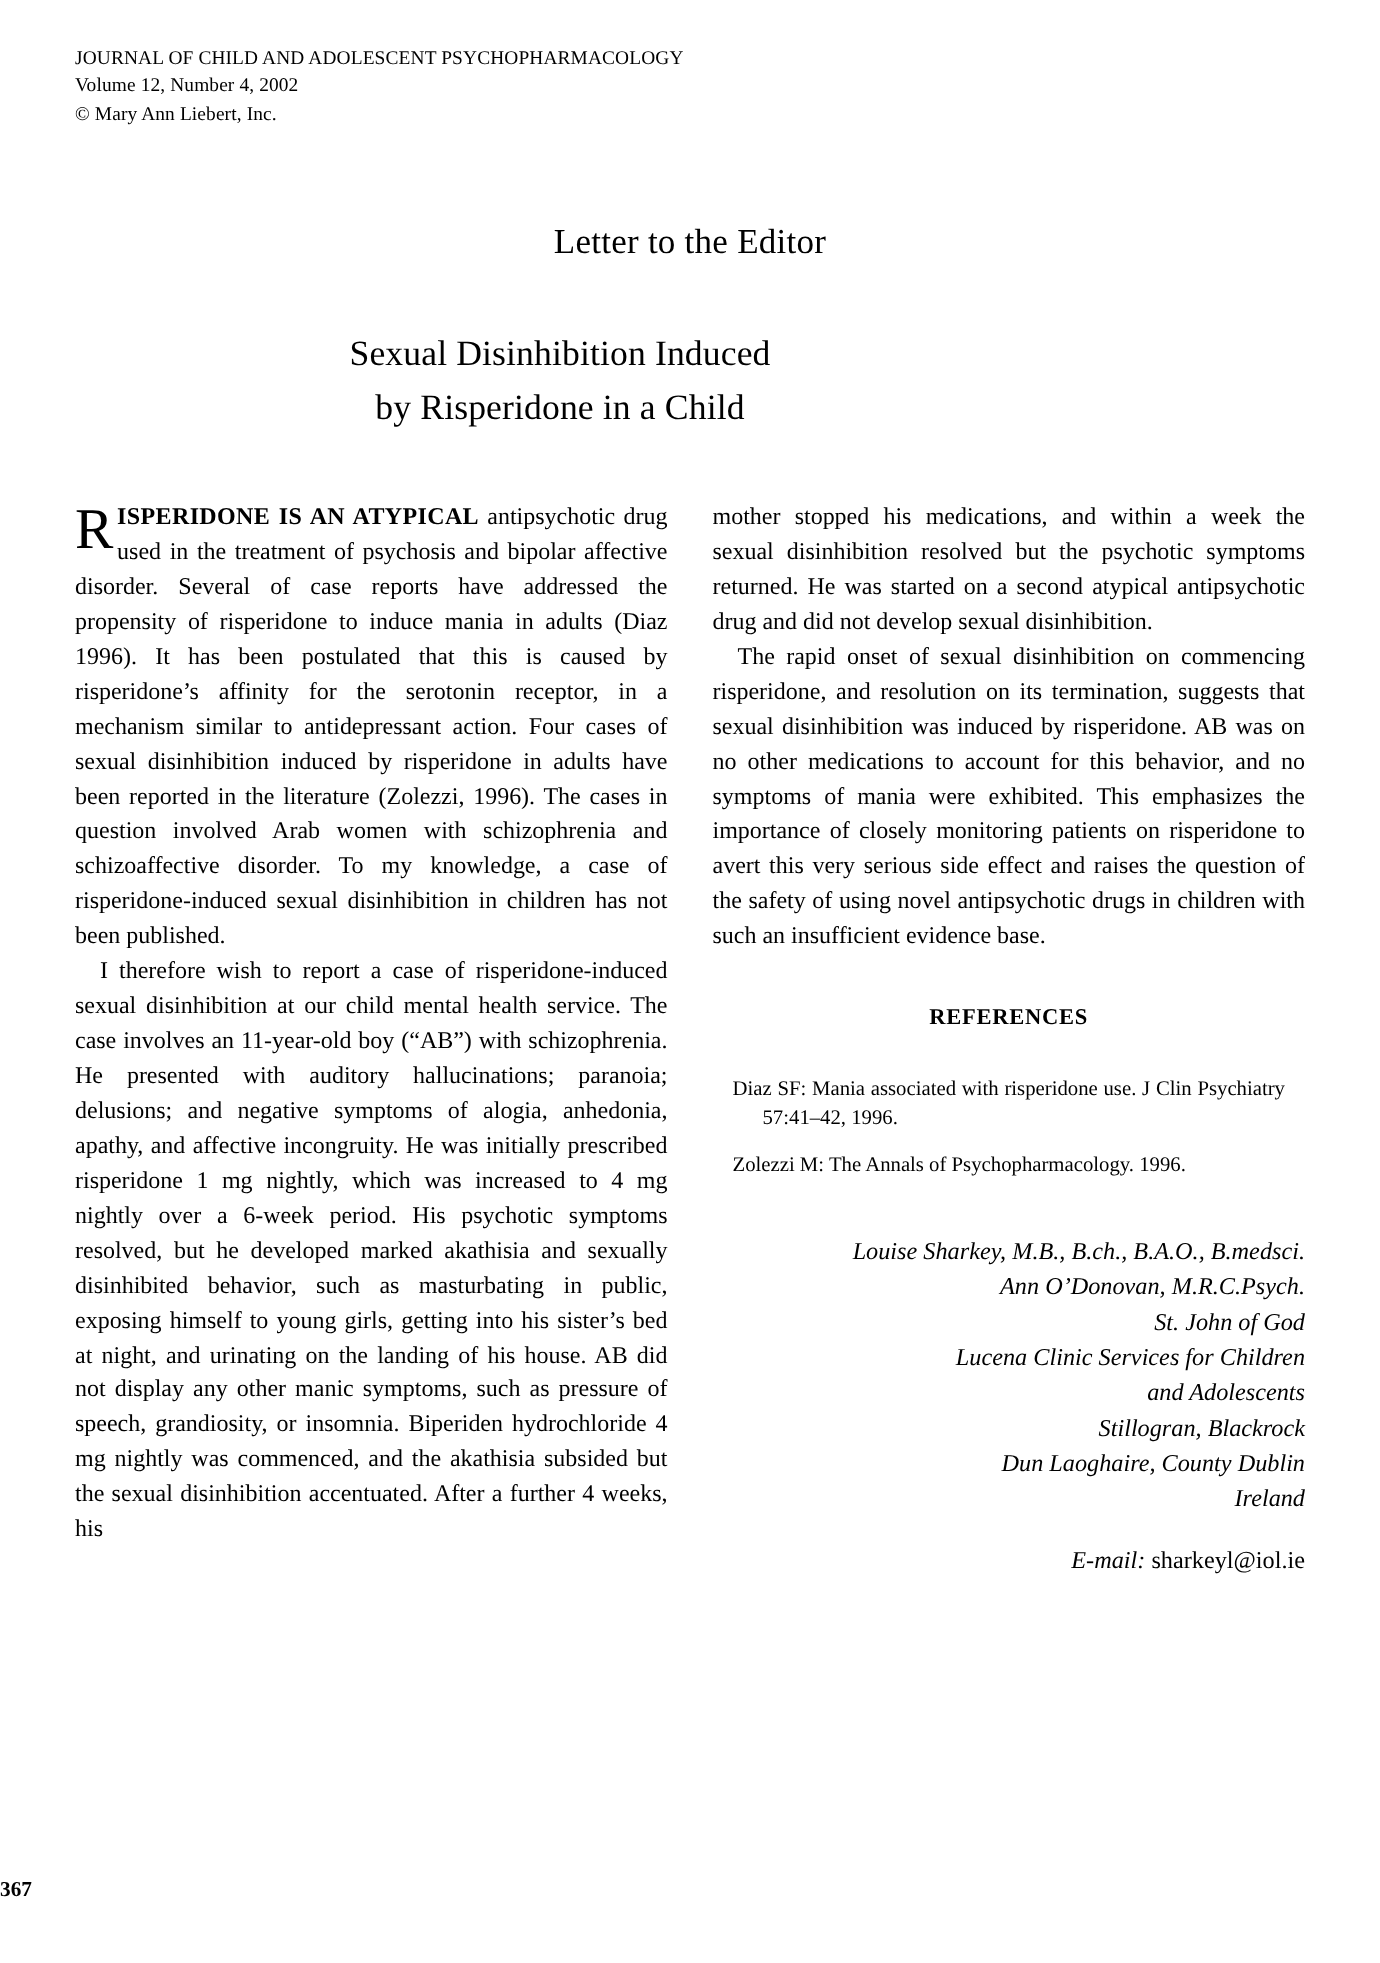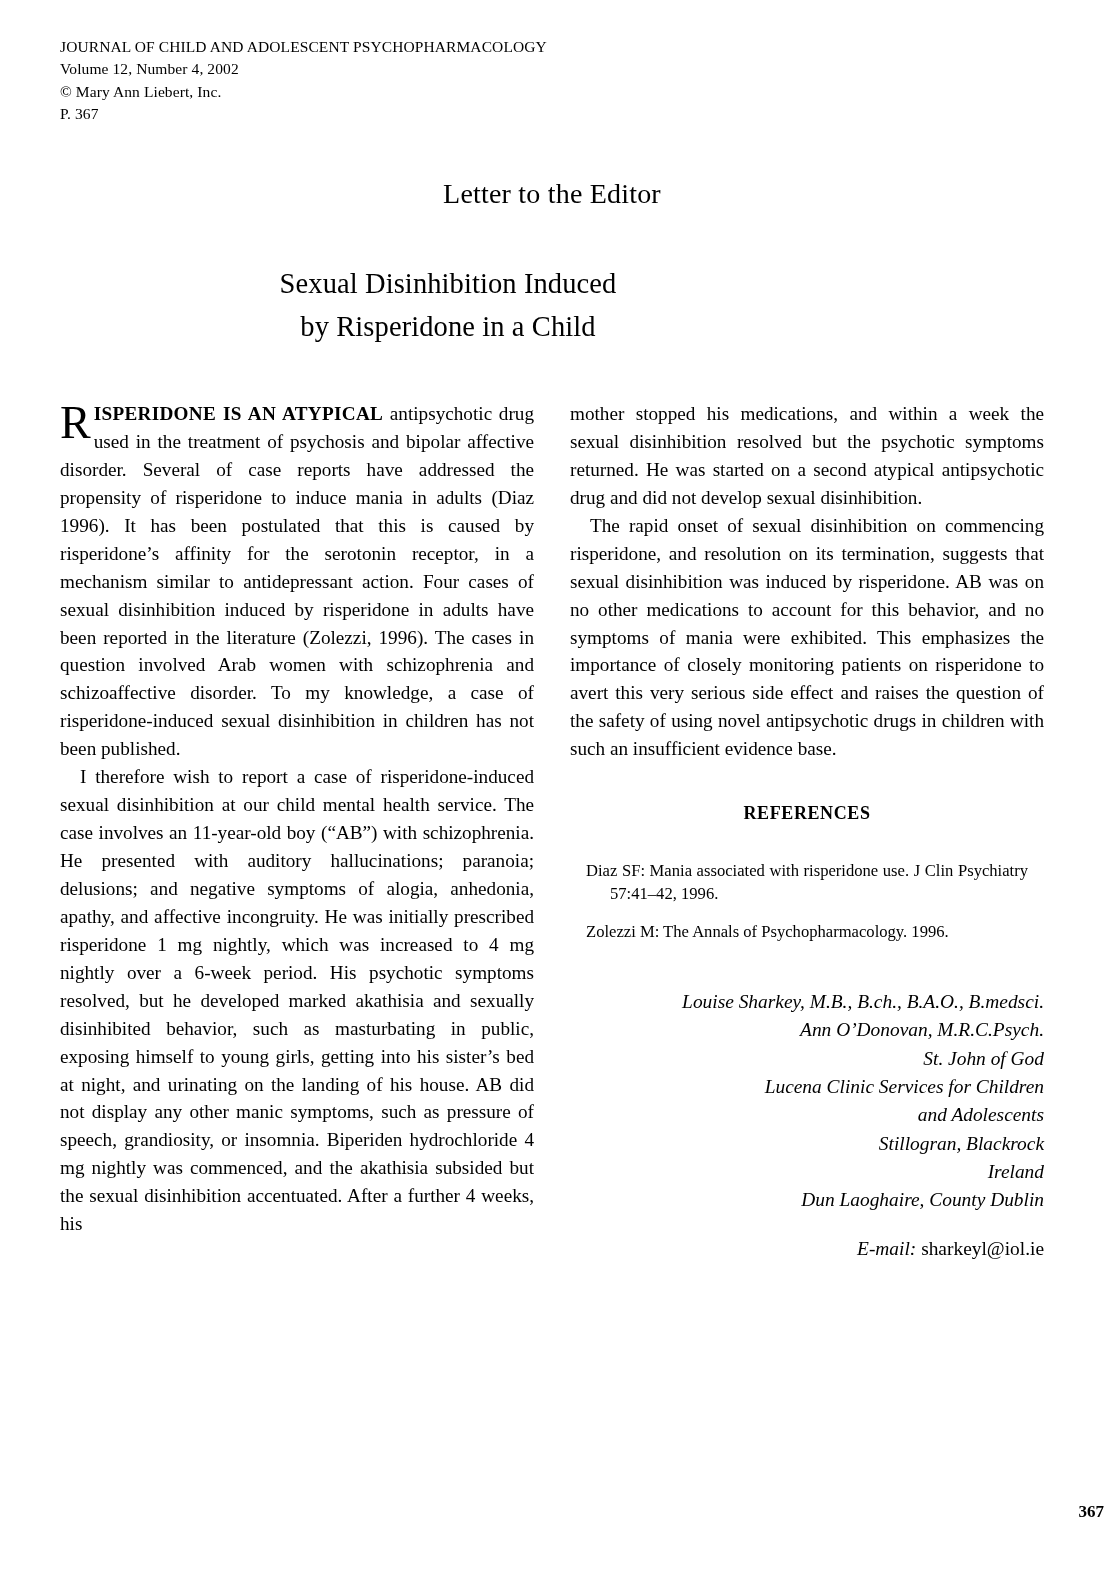--- a/index.html
+++ b/index.html
@@ -126,38 +126,37 @@
     font-size: 19.4px;
     line-height: 1.46;
   }
   .email i { }
 
   .folio {
     position: absolute;
     left: 0;
     bottom: 48px;
     width: 1104px;
-    text-align: right;
+    text-align: left;
     font-size: 17px;
     font-weight: bold;
   }
   .sp-20 { height: 20px; }
   .sp-28 { height: 28px; }
   .sp-34 { height: 34px; }
 </style>
 </head>
 <body>
 
 <div class="page">
 
   <div class="masthead">
     <div>JOURNAL OF CHILD AND ADOLESCENT PSYCHOPHARMACOLOGY</div>
     <div>Volume 12, Number 4, 2002</div>
     <div>© Mary Ann Liebert, Inc.</div>
-    <div>P. 367</div>
   </div>
 
   <div class="letter-title">Letter to the Editor</div>
 
   <div class="article-title">
     <div>Sexual Disinhibition Induced</div>
     <div>by Risperidone in a Child</div>
   </div>
 
   <div class="columns">
@@ -177,22 +176,22 @@
       <p class="ref-item">Diaz SF: Mania associated with risperidone use. J Clin Psychiatry 57:41–42, 1996.</p>
       <p class="ref-item">Zolezzi M: The Annals of Psychopharmacology. 1996.</p>
 
       <div class="sp-28"></div>
       <p class="signature">Louise Sharkey, M.B., B.ch., B.A.O., B.medsci.</p>
       <p class="signature">Ann O’Donovan, M.R.C.Psych.</p>
       <p class="signature">St. John of God</p>
       <p class="signature">Lucena Clinic Services for Children</p>
       <p class="signature">and Adolescents</p>
       <p class="signature">Stillogran, Blackrock</p>
+      <p class="signature">Dun Laoghaire, County Dublin</p>
       <p class="signature">Ireland</p>
-      <p class="signature">Dun Laoghaire, County Dublin</p>
 
       <div class="sp-20"></div>
       <p class="email"><i>E-mail:</i><span> sharkeyl@iol.ie</span></p>
     </div>
 
   </div>
 
   <div class="folio">367</div>
 
 </div>

